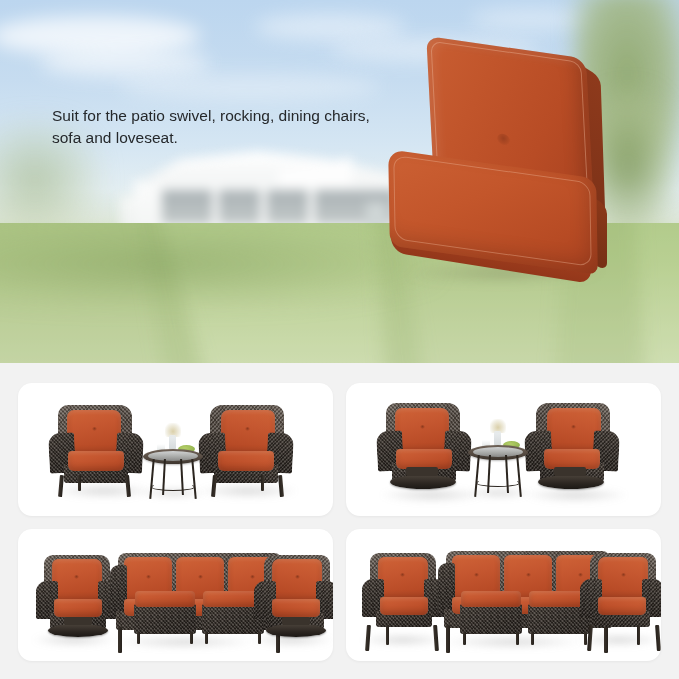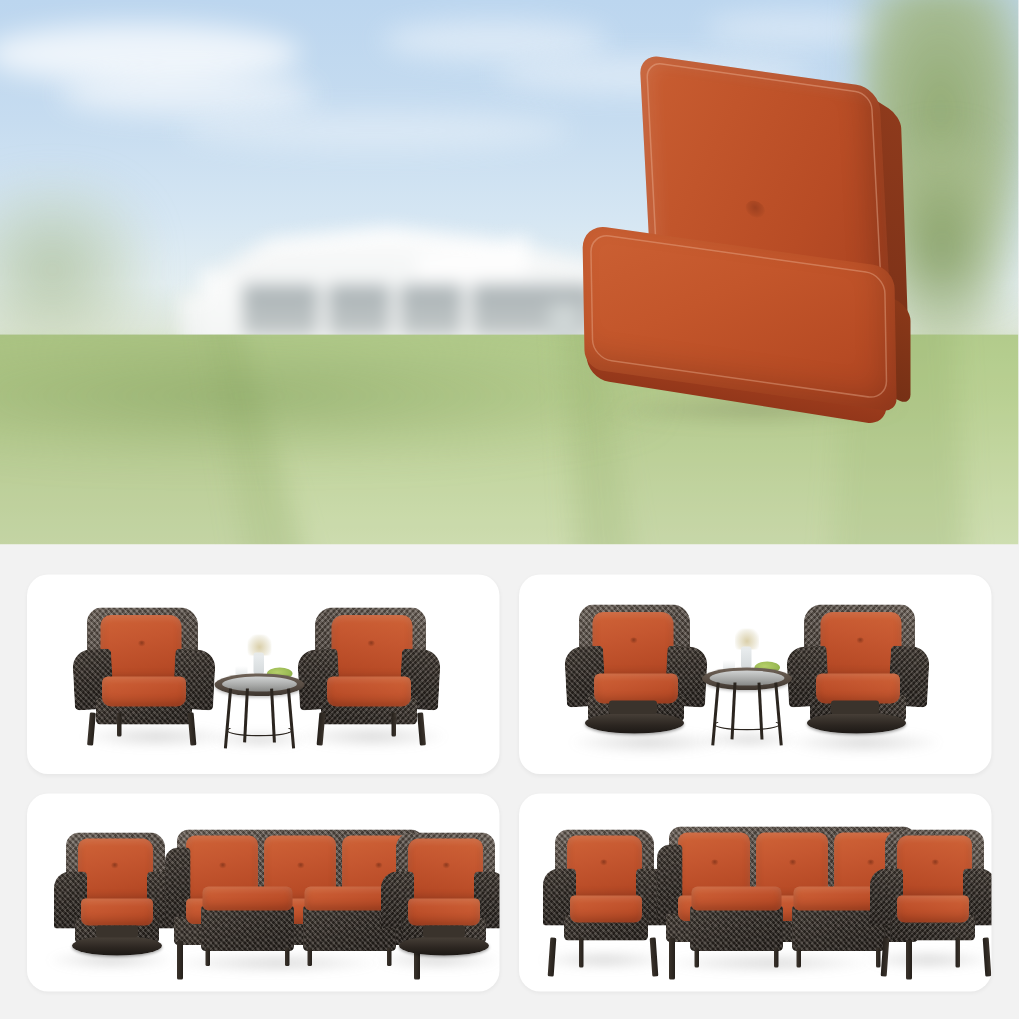--- a/index.html
+++ b/index.html
@@ -325,20 +325,21 @@
       <div class="ch-shadow"></div>
       <div class="ch-back-side"></div>
       <div class="ch-back"></div>
       <div class="ch-btn"></div>
       <div class="ch-seat-side"></div>
       <div class="ch-seat-front"></div>
       <div class="ch-seat"></div>
     </div>
 
     <div class="hero-copy">
+      <div class="hero-sub">Suit for the patio swivel, rocking, dining chairs, sofa and loveseat.</div>
     </div>
   </div>
 
   <div class="grid">
 
     <div class="card">
       <div class="scene">
         <div class="shadow-e" style="left:36px;top:100px;width:100px;height:16px"></div>
         <div class="shadow-e" style="left:180px;top:100px;width:100px;height:16px"></div>
         <div class="shadow-e" style="left:122px;top:104px;width:66px;height:12px"></div>

